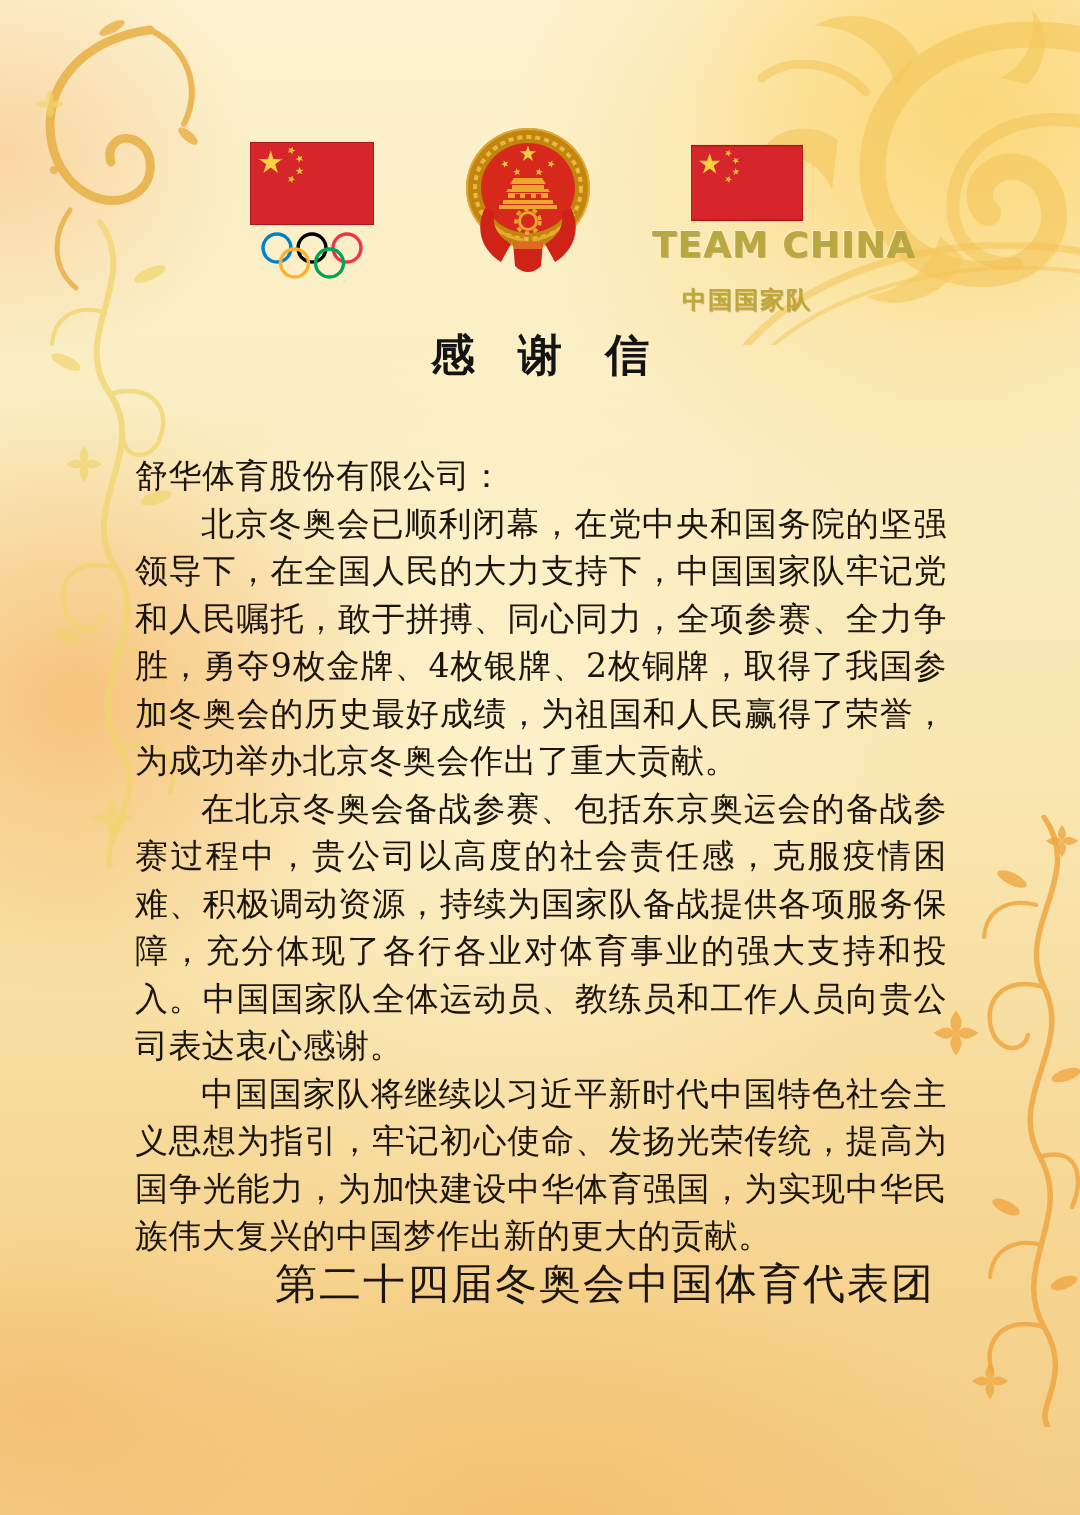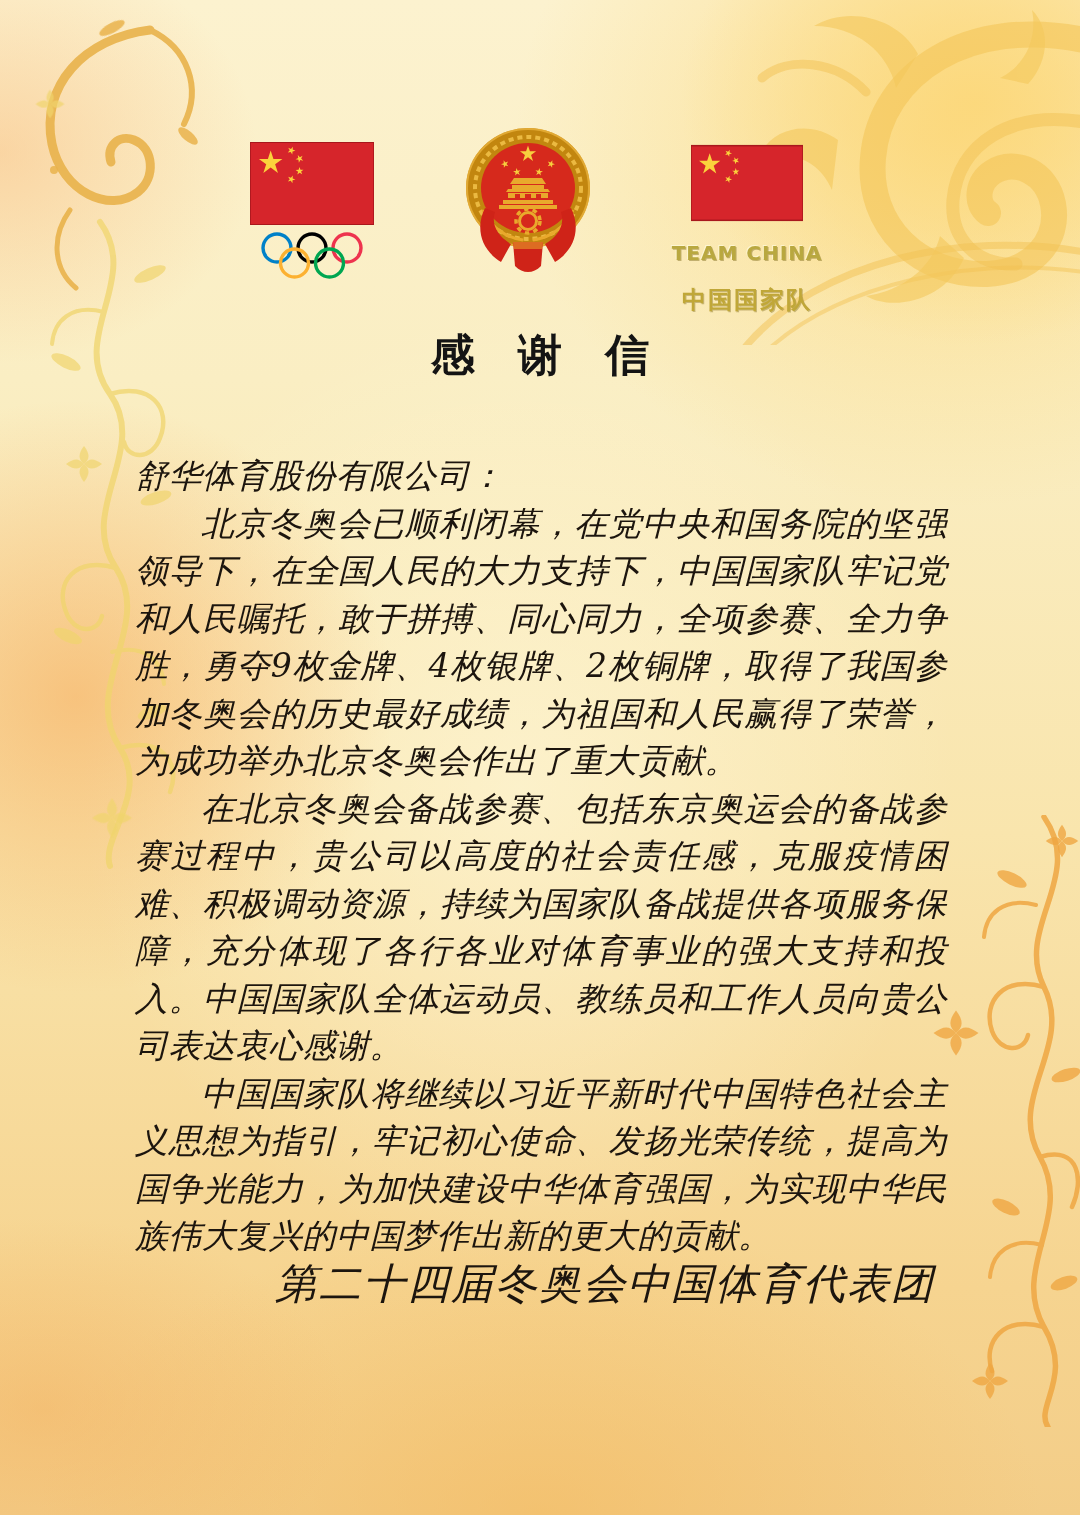--- a/index.html
+++ b/index.html
@@ -28,21 +28,21 @@
   .natl-emblem{position:absolute;left:461px;top:124px;width:134px;height:160px;}
   .team-china{position:absolute;left:652px;top:142px;width:190px;text-align:center;}
   .flag-wrap{margin:0 auto;}
   .coc-emblem .flag-wrap{width:124px;height:83px;}
   .team-china .flag-wrap{width:112px;height:82px;}
   .flag-svg{display:block;width:100%;height:100%;}
   .flag-bg{fill:var(--flag-red,#d6252b);stroke:#a8181d;stroke-width:.4;}
   .flag-star{fill:var(--star-gold,#fbd23c);}
   .rings-svg{width:104px;height:48px;margin-top:7px;}
   .tc-en{
-    margin-top:17px;font-size:20px;font-weight:800;letter-spacing:1px;
+    margin-top:0;font-size:36px;font-weight:800;letter-spacing:1px;
     color:var(--team-china-text-gold,#b9a83f);
     font-family:"DejaVu Sans","Liberation Sans",sans-serif;
     text-shadow:1px 1px 0 rgba(125,105,25,.45), -1px -1px 0 rgba(255,255,235,.55);
     white-space:nowrap;
   }
   .tc-cn{
     margin-top:19px;font-size:24px;font-weight:700;letter-spacing:2px;
     color:#c0a738;
     text-shadow:1px 1px 0 rgba(125,105,25,.4);
     white-space:nowrap;
@@ -53,21 +53,20 @@
     position:absolute;top:326px;left:0;right:0;
     text-align:center;
     font-size:44px;font-weight:700;letter-spacing:14px;padding-left:14px;
     color:var(--title-color,#141414);
   }
   .letter-body{
     position:absolute;left:135px;right:133px;top:452px;
     font-size:33px;line-height:47.5px;letter-spacing:.5px;
     color:var(--body-color,#1c150e);
     text-align:justify;
-    font-style:italic;
   }
   .letter-body p{margin:0;text-indent:2em;}
   .letter-body .recipient{text-indent:0;}
   .signature{margin-top:90px;text-align:right;text-indent:0;padding-right:12px;font-size:42px;letter-spacing:2px;}
 </style>
 </head>
 <body>
 
 <div class="page">
 

